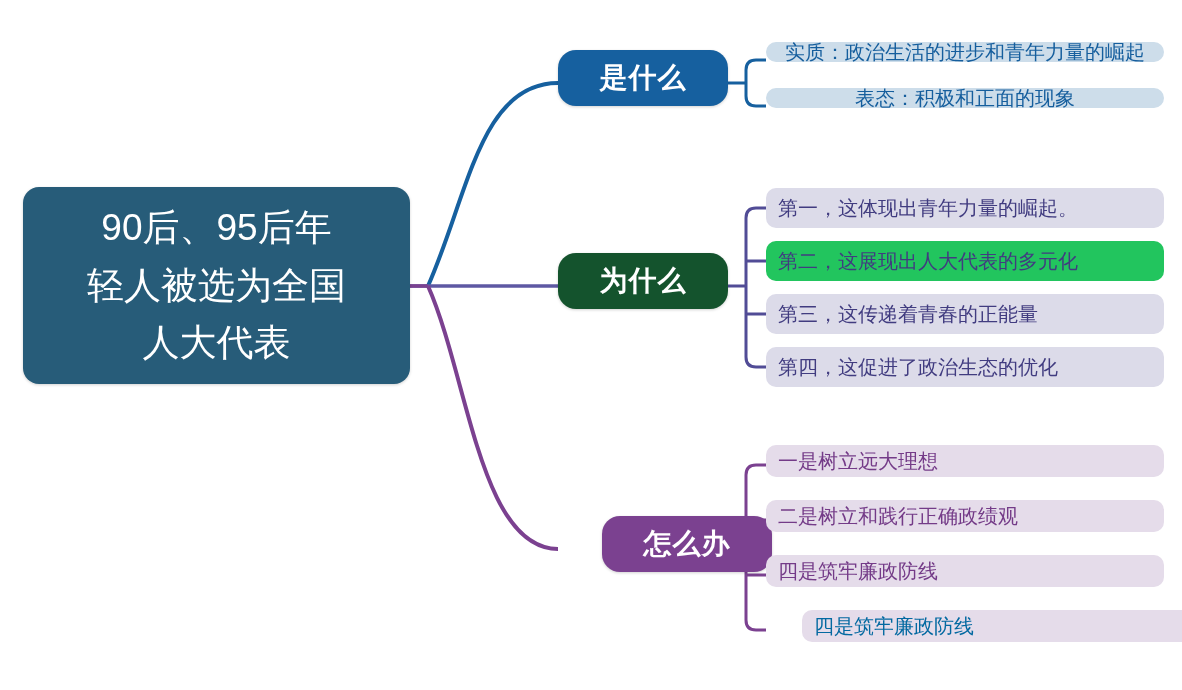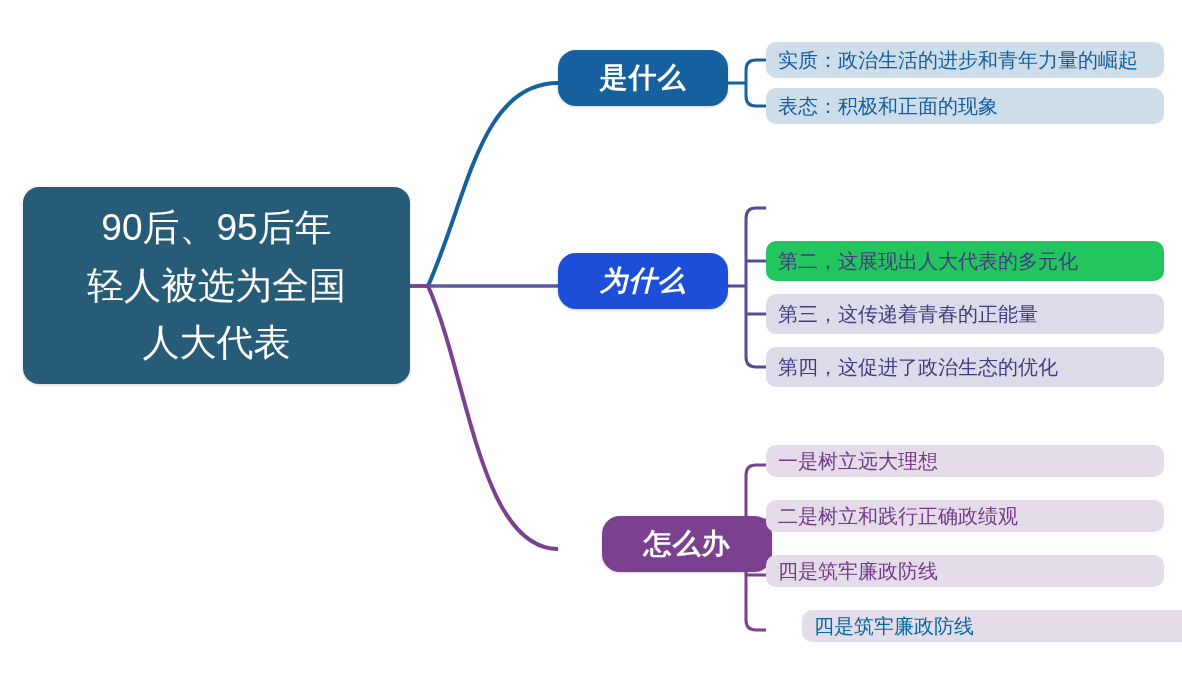--- a/index.html
+++ b/index.html
@@ -20,21 +20,21 @@
     display:flex;align-items:center;justify-content:center;
     font-size:28px;font-weight:bold;letter-spacing:1px;
     box-shadow:0 1px 3px rgba(0,0,0,.18);
   }
   .b0{top:50px;} .b1{top:253px;} .b2{top:516px;}
   .leaf{
     left:766px;width:398px;border-radius:10px;
     display:flex;align-items:center;padding:0 12px;
     font-size:20px;line-height:1.1;white-space:nowrap;overflow:hidden;
   }
-  .g1{height:36px;} .g2{height:40px;} .g3{height:32px;}
+  .g1{height:20px;justify-content:center;} .g2{height:40px;} .g3{height:32px;}
   .l10{top:42px;} .l11{top:88px;}
   .l20{top:188px;} .l21{top:241px;} .l22{top:294px;} .l23{top:347px;}
   .l30{top:445px;} .l31{top:500px;} .l32{top:555px;} .l33{top:610px;}
 </style>
 </head>
 <body>
 
 <div id="canvas">
 
   <svg id="lines" viewBox="0 0 1182 690" fill="none" xmlns="http://www.w3.org/2000/svg">
@@ -53,34 +53,37 @@
 
   <div class="node root" style="background: rgb(39, 92, 121); color: rgb(255, 255, 255);">
     <div>90后、95后年</div>
     <div>轻人被选为全国</div>
     <div>人大代表</div>
   </div>
 
   <div class="node branch b0" style="background: rgb(22, 96, 159); color: rgb(255, 255, 255);">
     <span>是什么</span>
   </div>
-  <div class="node branch b1" style="background: #1d4ed8; color: rgb(255, 255, 255); font-style: italic;">
+  <div class="node branch b1" style="background: #14532d; color: rgb(255, 255, 255);">
     <span>为什么</span>
   </div>
   <div class="node branch b2" style="background: rgb(123, 65, 144); color: rgb(255, 255, 255); margin-left: 44px;">
     <span>怎么办</span>
   </div>
 
   <div class="node leaf g1 l10" style="background: rgb(205, 221, 234); color: rgb(21, 94, 157);">
     <span>实质：政治生活的进步和青年力量的崛起</span>
   </div>
   <div class="node leaf g1 l11" style="background: rgb(205, 221, 234); color: rgb(21, 94, 157);">
     <span>表态：积极和正面的现象</span>
   </div>
 
+  <div class="node leaf g2 l20" style="background: rgb(220, 219, 233); color: rgb(65, 60, 128);">
+    <span>第一，这体现出青年力量的崛起。</span>
+  </div>
   <div class="node leaf g2 l21" style="background: #22c55e; color: rgb(65, 60, 128);">
     <span>第二，这展现出人大代表的多元化</span>
   </div>
   <div class="node leaf g2 l22" style="background: rgb(220, 219, 233); color: rgb(65, 60, 128);">
     <span>第三，这传递着青春的正能量</span>
   </div>
   <div class="node leaf g2 l23" style="background: rgb(220, 219, 233); color: rgb(65, 60, 128);">
     <span>第四，这促进了政治生态的优化</span>
   </div>
 

